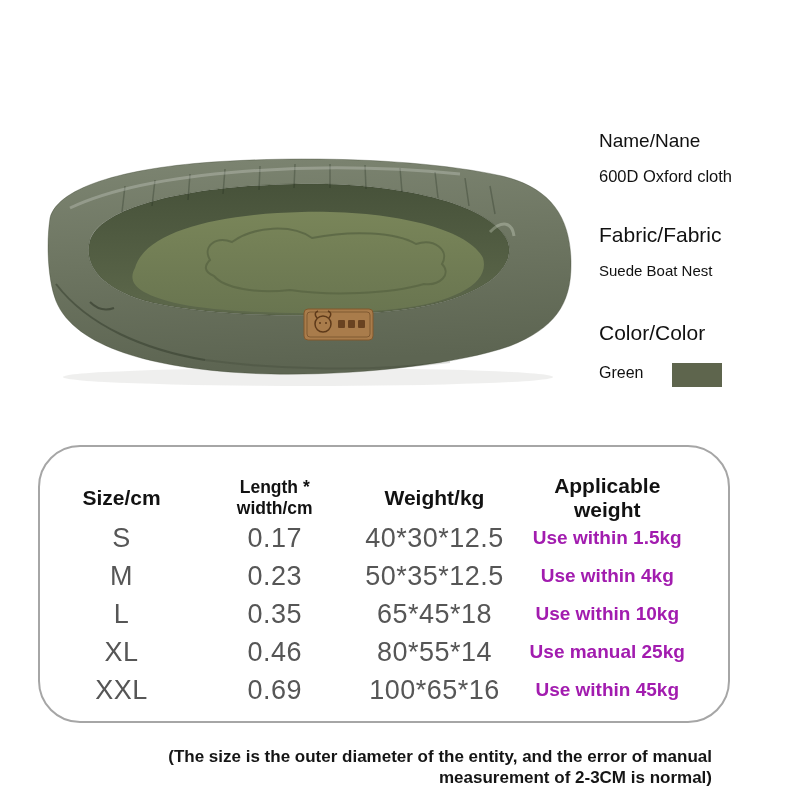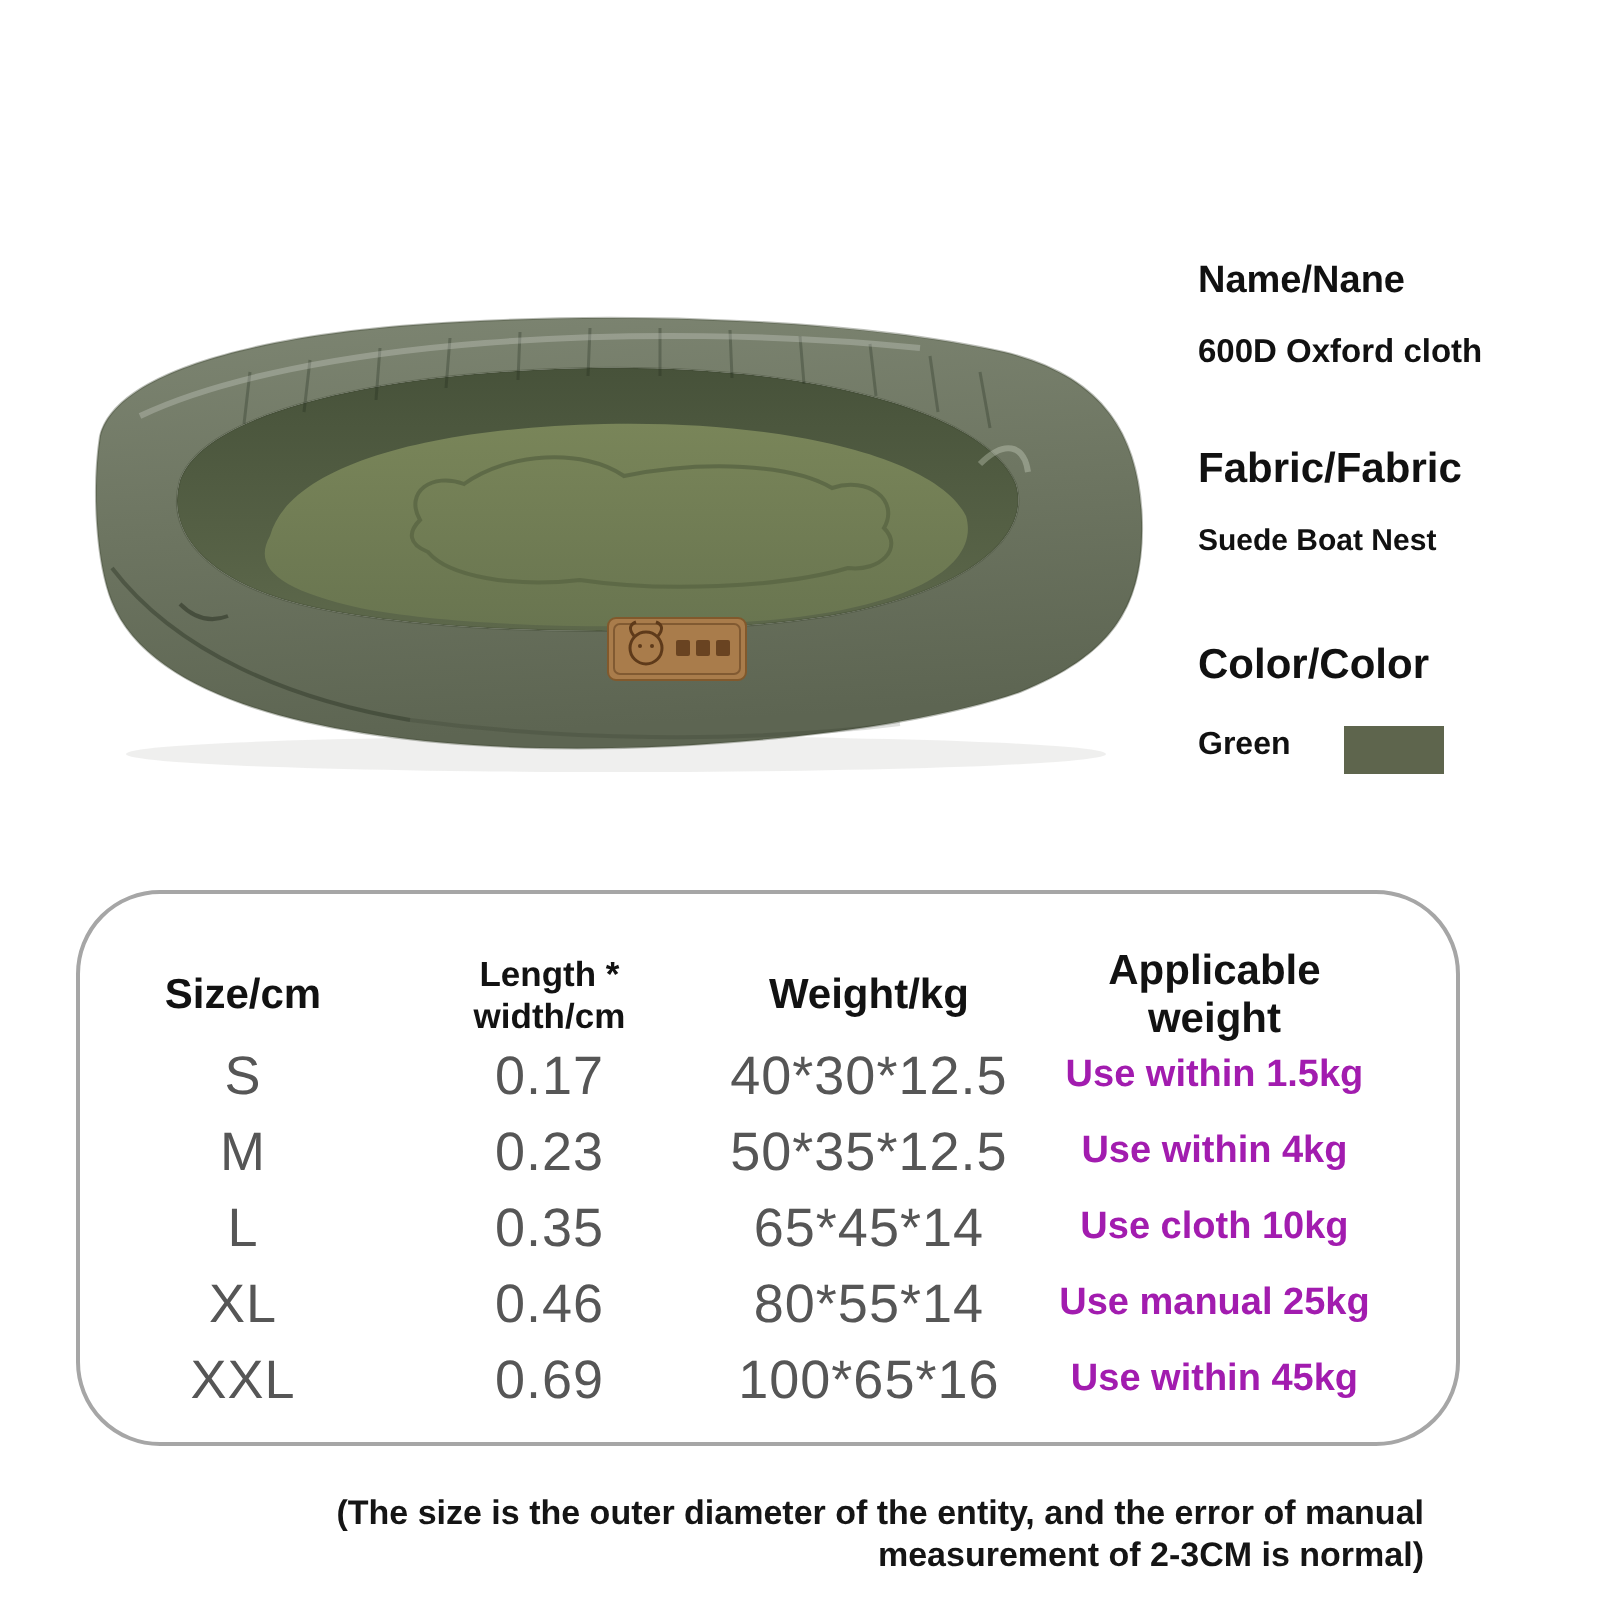--- a/index.html
+++ b/index.html
@@ -4,21 +4,21 @@
 <style>
   html,body{margin:0;padding:0;background:#fff;}
   .canvas{position:relative;width:800px;height:800px;background:#ffffff;overflow:hidden;
           font-family:"Liberation Sans", sans-serif;color:#141414;}
 
   
   .photo-wrap{position:absolute;left:40px;top:156px;width:540px;height:232px;}
 
   
   .spec-panel{position:absolute;left:599px;top:130px;width:190px;}
-  .spec-panel .line{position:absolute;left:0;white-space:nowrap;font-weight:bold;color:#111;}
+  .spec-panel .line{position:absolute;left:0;white-space:nowrap;font-weight:normal;color:#111;}
   .sp-name-label   {top:0;    font-size:19px;}
   .sp-name-value   {top:37px; font-size:16.5px;}
   .sp-fabric-label {top:93px; font-size:21px;}
   .sp-fabric-value {top:132px;font-size:15px;}
   .sp-color-label  {top:191px;font-size:21px;}
   .sp-color-value  {top:234px;font-size:16px;}
   .color-swatch{position:absolute;left:73px;top:233px;width:50px;height:24px;}
 
   
   .size-box{position:absolute;left:38px;top:445px;width:692px;height:278px;
@@ -122,22 +122,22 @@
       <div class="dcell">40*30*12.5</div>
       <div class="acell">Use within 1.5kg</div>
 
       <div class="dcell">M</div>
       <div class="dcell">0.23</div>
       <div class="dcell">50*35*12.5</div>
       <div class="acell">Use within 4kg</div>
 
       <div class="dcell">L</div>
       <div class="dcell">0.35</div>
-      <div class="dcell">65*45*14</div>
-      <div class="acell">Use cloth 10kg</div>
+      <div class="dcell">65*45*18</div>
+      <div class="acell">Use within 10kg</div>
 
       <div class="dcell">XL</div>
       <div class="dcell">0.46</div>
       <div class="dcell">80*55*14</div>
       <div class="acell">Use manual 25kg</div>
 
       <div class="dcell">XXL</div>
       <div class="dcell">0.69</div>
       <div class="dcell">100*65*16</div>
       <div class="acell">Use within 45kg</div>

